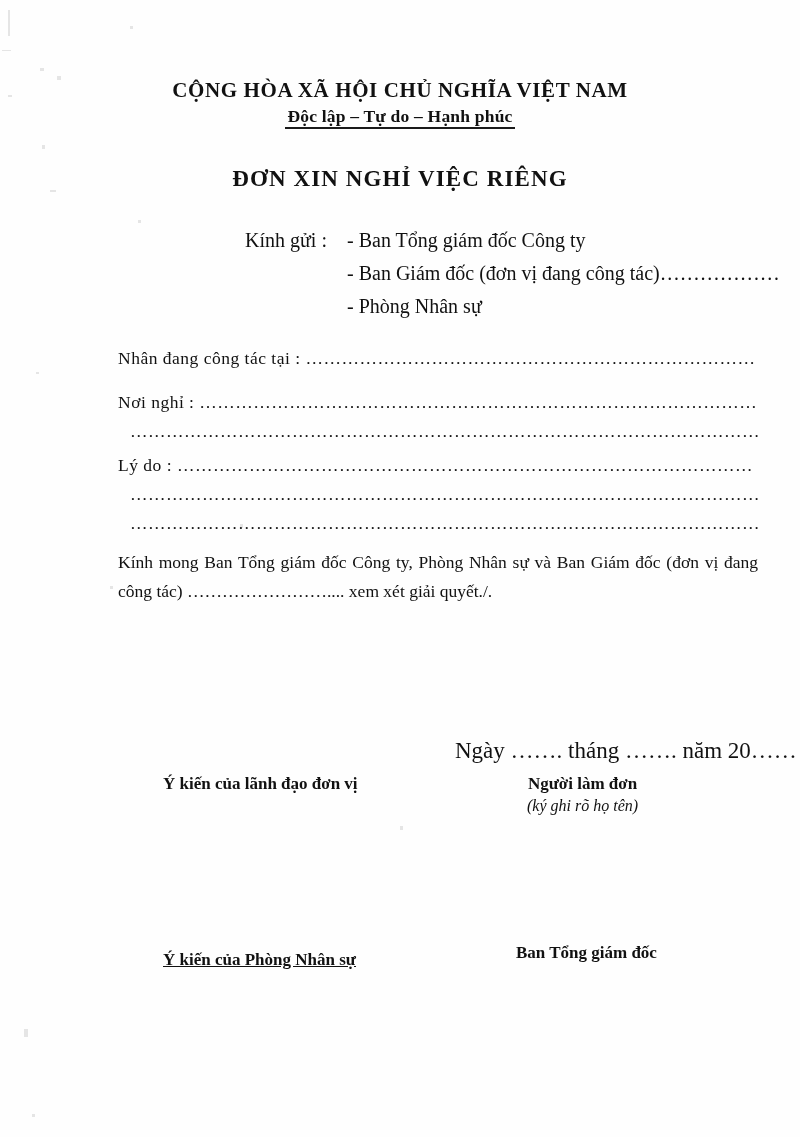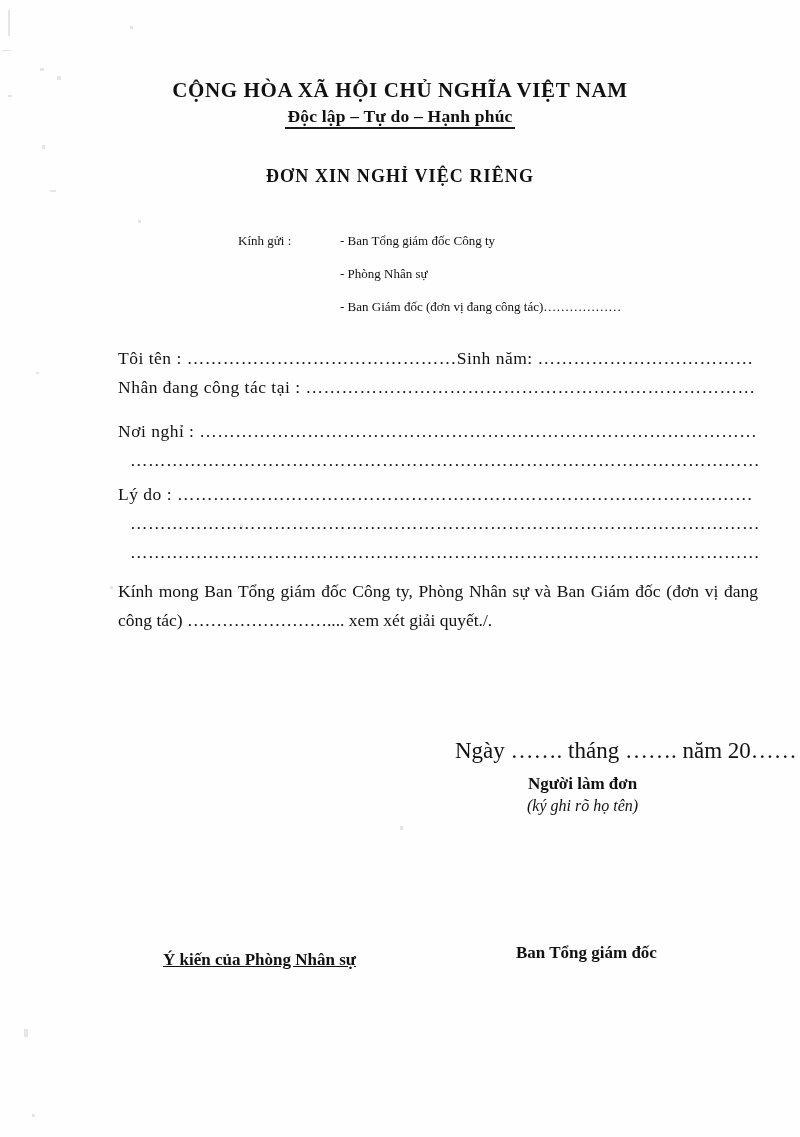--- a/index.html
+++ b/index.html
@@ -51,30 +51,30 @@
     font-size: 17.5px;
     letter-spacing: .2px;
   }
   .motto span {
     border-bottom: 2px solid #1a1a1a;
     padding: 0 2px 1px 2px;
   }
   .doc-title {
     top: 166px;
     font-weight: bold;
-    font-size: 18px;
+    font-size: 23px;
     letter-spacing: 1.1px;
   }
 
   
   .recipients {
     position: absolute;
-    left: 238px;
+    left: 245px;
     top: 224px;
-    font-size: 13px;
+    font-size: 20px;
     line-height: 33px;
   }
   .recip-row {
     display: flex;
     align-items: baseline;
     white-space: nowrap;
   }
   .recip-label {
     width: 102px;
     flex: 0 0 102px;
@@ -168,27 +168,26 @@
     <span>Độc lập – Tự do – Hạnh phúc</span>
   </div>
 
   <div class="hdr doc-title">ĐƠN XIN NGHỈ VIỆC RIÊNG</div>
 
   <div class="recipients">
     <div class="recip-row">
       <span class="recip-label">Kính gửi :</span>
       <span>- Ban Tổng giám đốc Công ty</span>
     </div>
+    <div class="recip-item">- Ban Giám đốc (đơn vị đang công tác)………………</div>
     <div class="recip-item">- Phòng Nhân sự</div>
-    <div class="recip-item">- Ban Giám đốc (đơn vị đang công tác)………………</div>
   </div>
 
   <div class="body">
 
-    <div class="line dotline">Tôi tên : ………………………………………Sinh năm: ………………………………</div>
 
     <div class="line dotline">Nhân đang công tác tại : …………………………………………………………………</div>
 
     <div class="gap-sm"></div>
 
 
     <div class="gap-sm"></div>
 
 
     <div class="gap-sm"></div>
@@ -202,20 +201,21 @@
     <div class="line dotline contline">……………………………………………………………………………………………</div>
     <div class="line dotline contline">……………………………………………………………………………………………</div>
 
     <div class="gap-md"></div>
 
     <p class="para">Kính mong Ban Tổng giám đốc Công ty, Phòng Nhân sự và Ban Giám đốc (đơn vị đang công tác) …………………….... xem xét giải quyết./.</p>
   </div>
 
   <div class="date-line">Ngày ……. tháng ……. năm 20……</div>
 
+  <div class="sig sig-unit-head">Ý kiến của lãnh đạo đơn vị</div>
 
   <div class="sig sig-applicant">
     <span>Người làm đơn</span>
     <span class="sub">(ký ghi rõ họ tên)</span>
   </div>
 
   <div class="sig sig-hr">Ý kiến của Phòng Nhân sự</div>
 
   <div class="sig sig-gd">Ban Tổng giám đốc</div>
 

